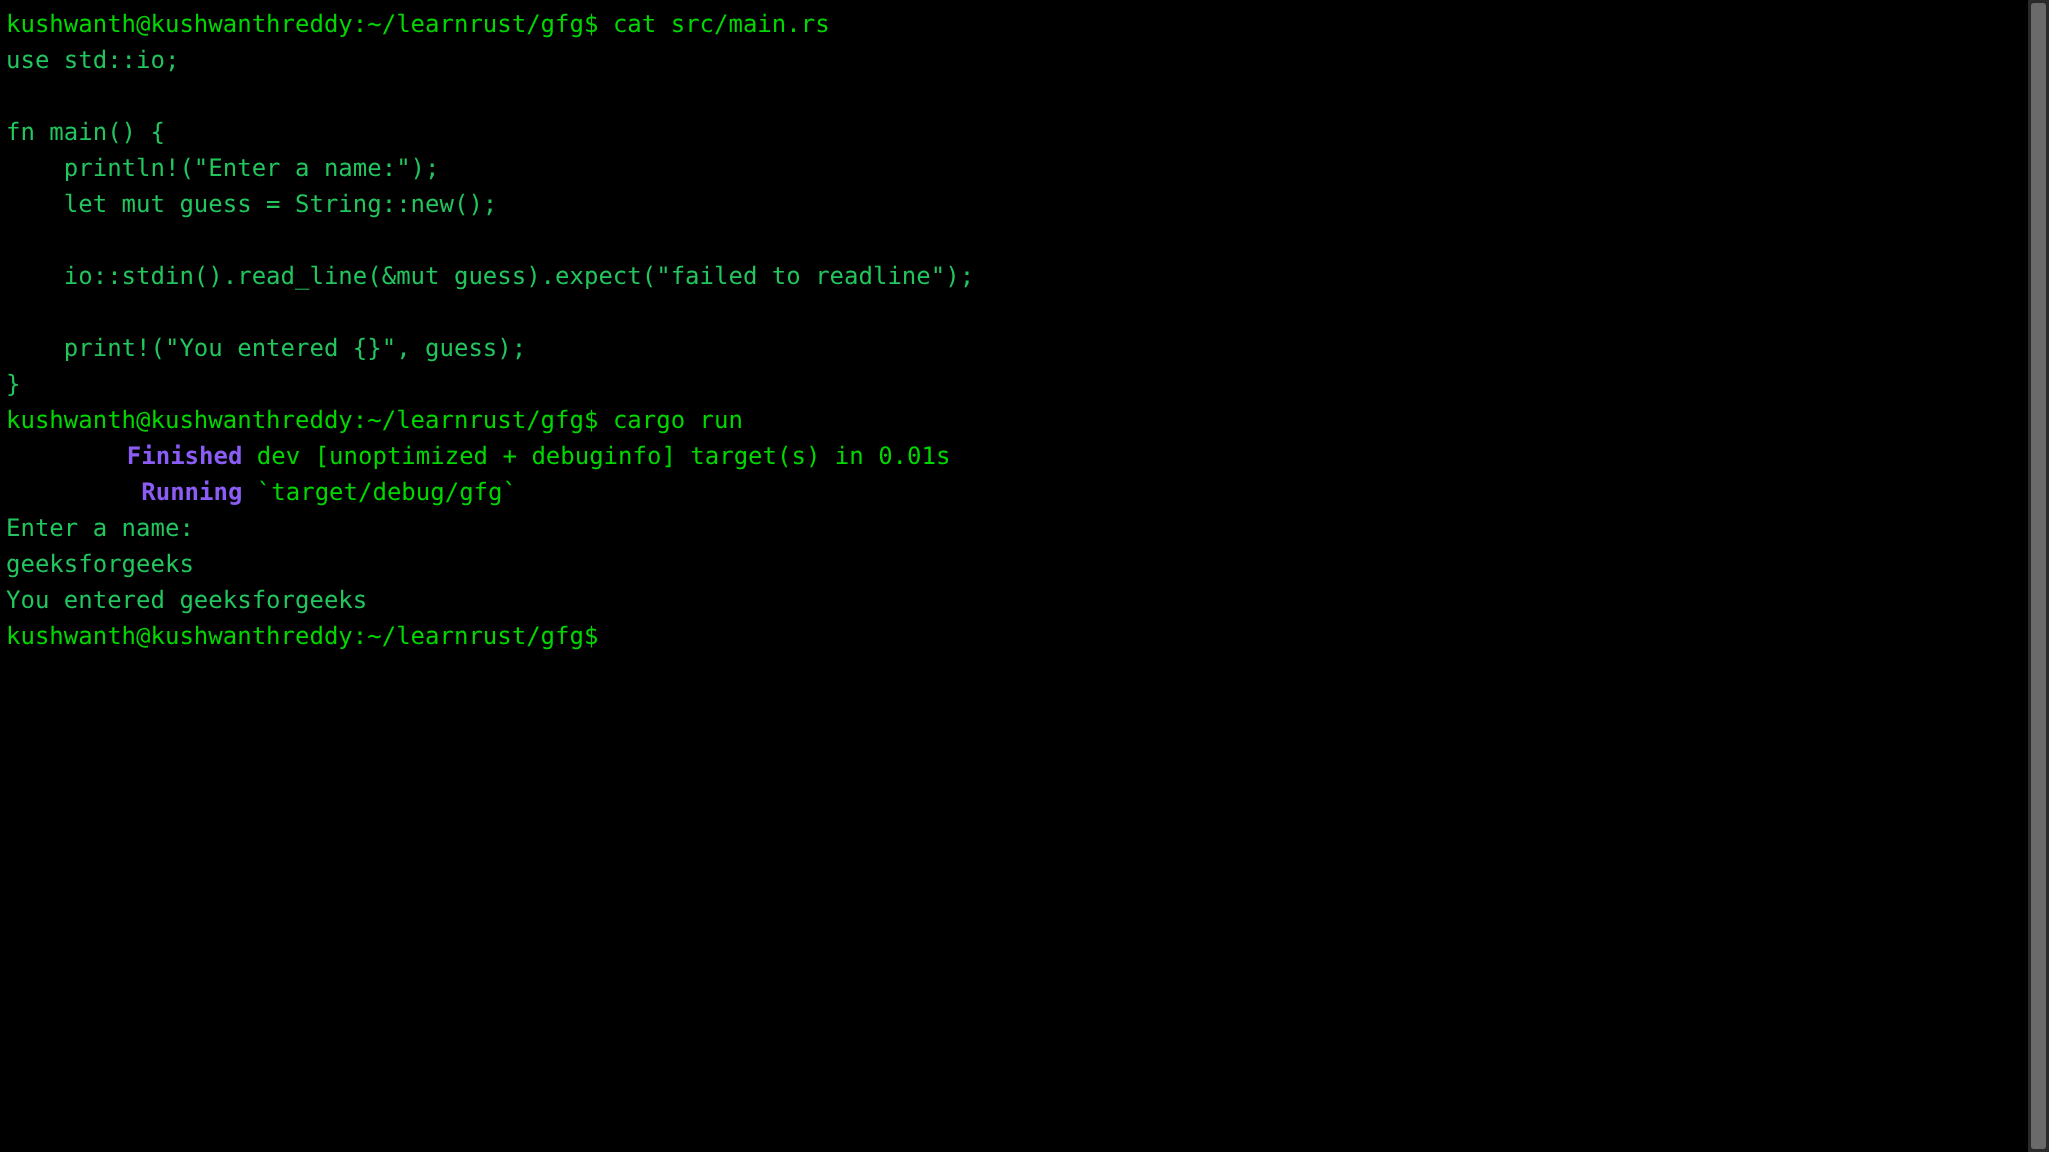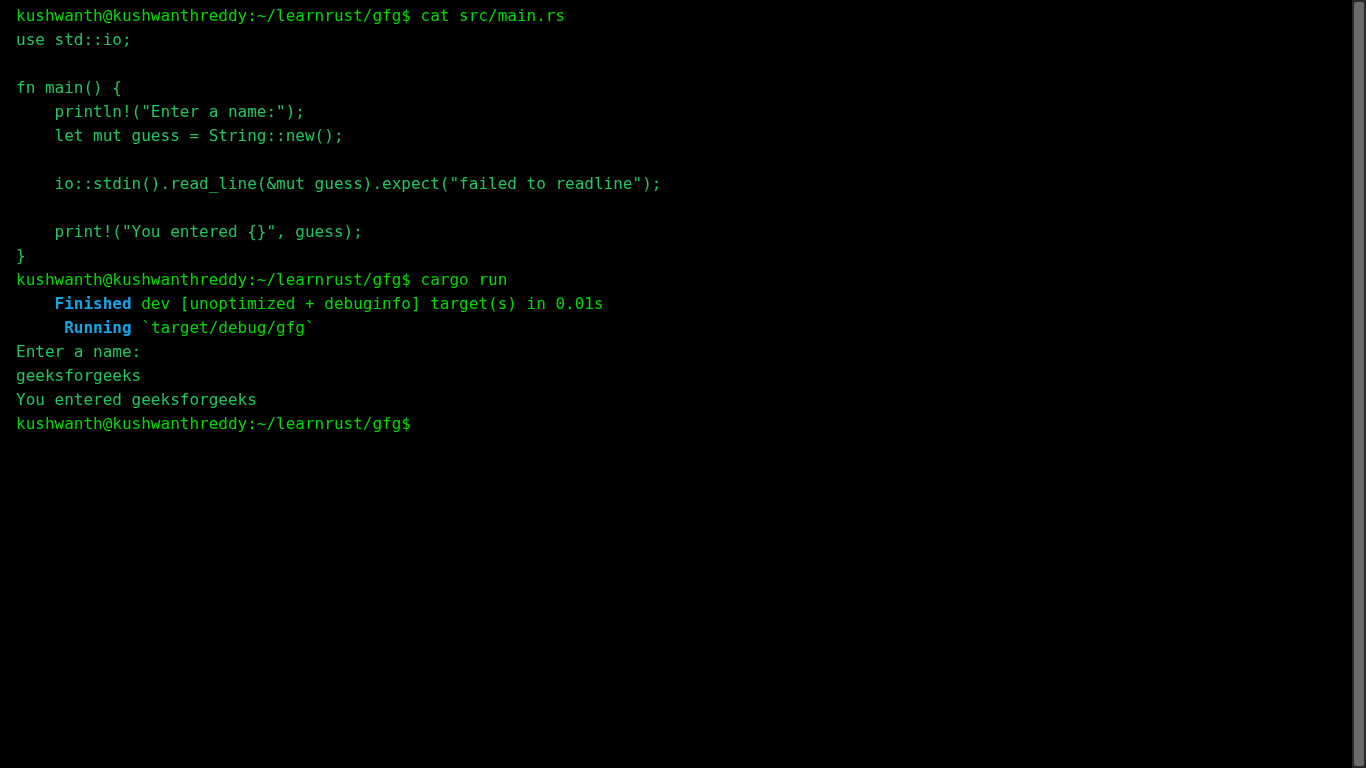--- a/index.html
+++ b/index.html
@@ -17,39 +17,40 @@
       color: #00d800;
       overflow: hidden;
       position: relative;
     }
     .terminal-container {
       width: 100%;
       height: 100%;
       position: relative;
     }
     .terminal-content {
-      padding: 4px 0 0 16px;
+      padding: 4px 0 0 4px;
       white-space: pre;
       letter-spacing: 0px;
     }
     .line {
       white-space: pre;
     }
     .prompt-user-host {
       color: #00d800;
     }
     .command {
       color: #00d800;
     }
     .code {
       color: #22c55e;
     }
     .bold {
       font-weight: bold;
-      color: #0ea5e9;
+      color: #8b5cf6;
+      margin-left: 42px;
     }
     .scrollbar-track {
       position: absolute;
       right: 0;
       top: 0;
       width: 14px;
       height: 100%;
       background: #2a2a2a;
     }
     .scrollbar-thumb {

